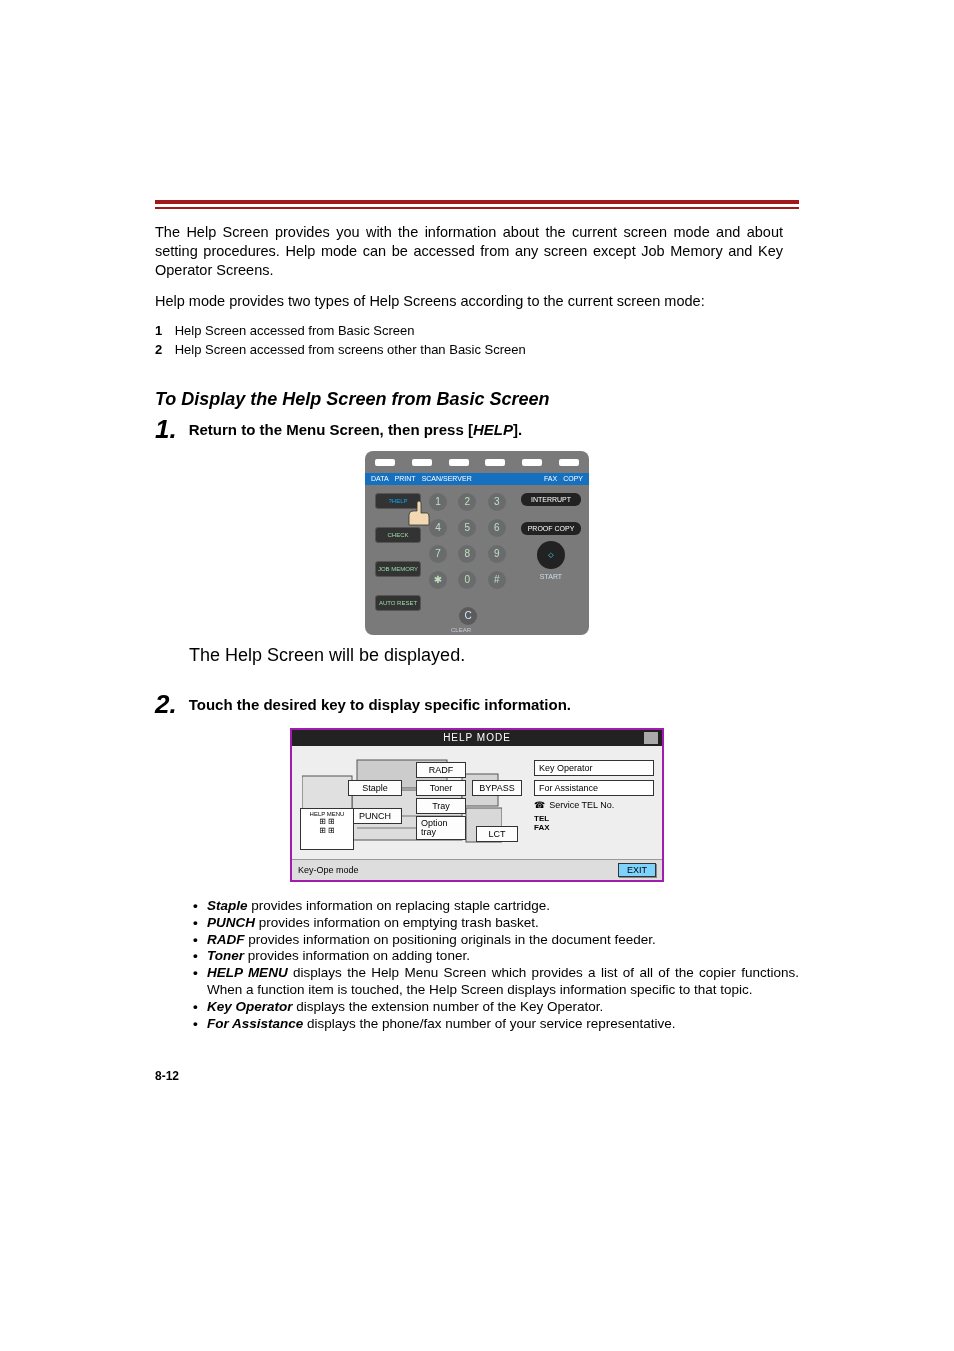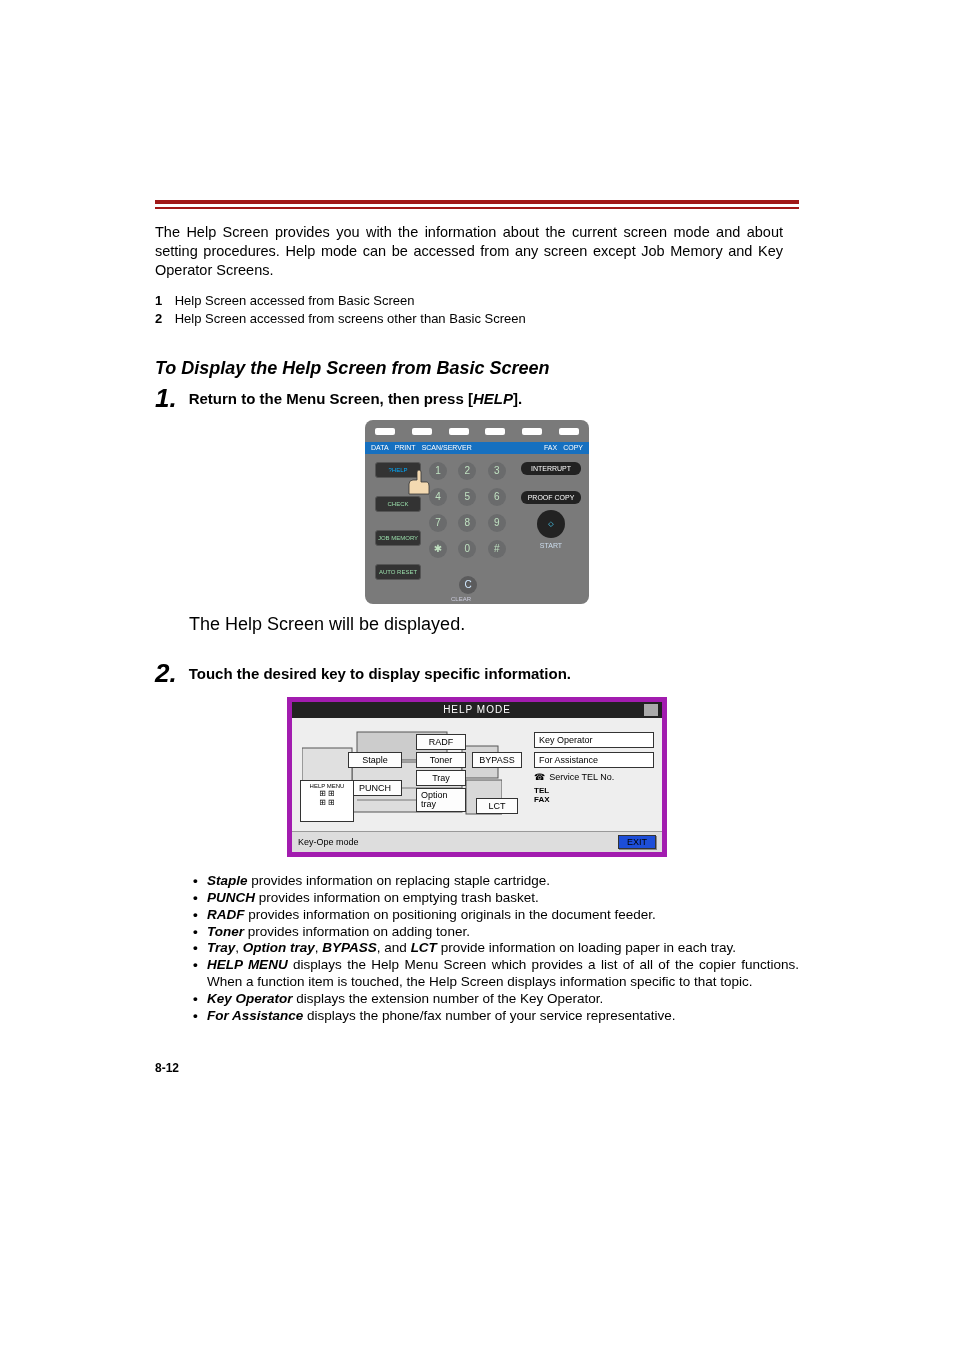--- a/index.html
+++ b/index.html
@@ -135,21 +135,21 @@
     .p1-finger {
       position: absolute;
       left: 42px; top: 48px; width: 24px; height: 28px;
     }
     .panel2 {
       width: 370px;
       height: 150px;
       margin: 8px auto 16px auto;
       background: #eee;
       position: relative;
-      border: 5px solid #a21caf;
+      border: 2px solid #a21caf;
       font-size: 9px;
     }
     .p2-title {
       position: absolute; top: 0; left: 0; right: 0; height: 16px;
       background: #222; color: white; text-align: center; font-size: 10px;
       line-height: 16px; letter-spacing: 1px;
     }
     .p2-icon {
       position: absolute; top: 2px; right: 4px; width: 14px; height: 12px;
       background: #aaa;
@@ -176,21 +176,21 @@
       height: 14px; display:flex; align-items:center; padding: 0 4px;
       margin-bottom: 4px;
     }
     .p2-footer {
       position: absolute; bottom: 0; left:0; right:0; height: 20px;
       display:flex; align-items:center; justify-content:space-between;
       padding: 0 6px;
       background: #ddd; border-top: 1px solid #999;
     }
     .p2-exit {
-      border: 1px solid #333; background:#1d4ed8; padding: 1px 8px; font-size:9px;
+      border: 1px solid #333; background:#7dd3fc; padding: 1px 8px; font-size:9px;
       box-shadow: 1px 1px 0 #888;
     }
     .bullets {
       margin: 2px 0 0 52px;
       padding: 0;
     }
     .bullets li {
       font-size: 13.5px;
       line-height: 1.25;
       text-align: justify;
@@ -216,20 +216,21 @@
 <body>
 
 <div class="page">
   <div class="rule-block">
     <div class="rule-top"></div>
     <div class="rule-gap"></div>
     <div class="rule-bot"></div>
   </div>
 
   <p class="para">The Help Screen provides you with the information about the current screen mode and about setting procedures. Help mode can be accessed from any screen except Job Memory and Key Operator Screens.</p>
+  <p class="para">Help mode provides two types of Help Screens according to the current screen mode:</p>
 
   <p class="num-line">
     <span class="num">1</span>
     <span>Help Screen accessed from Basic Screen</span>
   </p>
   <p class="num-line">
     <span class="num">2</span>
     <span>Help Screen accessed from screens other than Basic Screen</span>
   </p>
 
@@ -343,20 +344,19 @@
       <span>Key-Ope mode</span>
       <span class="p2-exit">EXIT</span>
     </div>
   </div>
 
   <ul class="bullets">
     <li><span class="bi">Staple</span><span> provides information on replacing staple cartridge.</span></li>
     <li><span class="bi">PUNCH</span><span> provides information on emptying trash basket.</span></li>
     <li><span class="bi">RADF</span><span> provides information on positioning originals in the document feeder.</span></li>
     <li><span class="bi">Toner</span><span> provides information on adding toner.</span></li>
-    <li><span class="bi">Tray</span><span>, </span><span class="bi">Option tray</span><span>, </span><span class="bi">BYPASS</span><span>, and </span><span class="bi">LCT</span><span> provide information on loading paper in each tray.</span></li>
     <li><span class="bi">HELP MENU</span><span> displays the Help Menu Screen which provides a list of all of the copier functions. When a function item is touched, the Help Screen displays information specific to that topic.</span></li>
     <li><span class="bi">Key Operator</span><span> displays the extension number of the Key Operator.</span></li>
     <li><span class="bi">For Assistance</span><span> displays the phone/fax number of your service representative.</span></li>
   </ul>
 
   <div class="pagenum">8-12</div>
 </div>
 
 </body></html>

